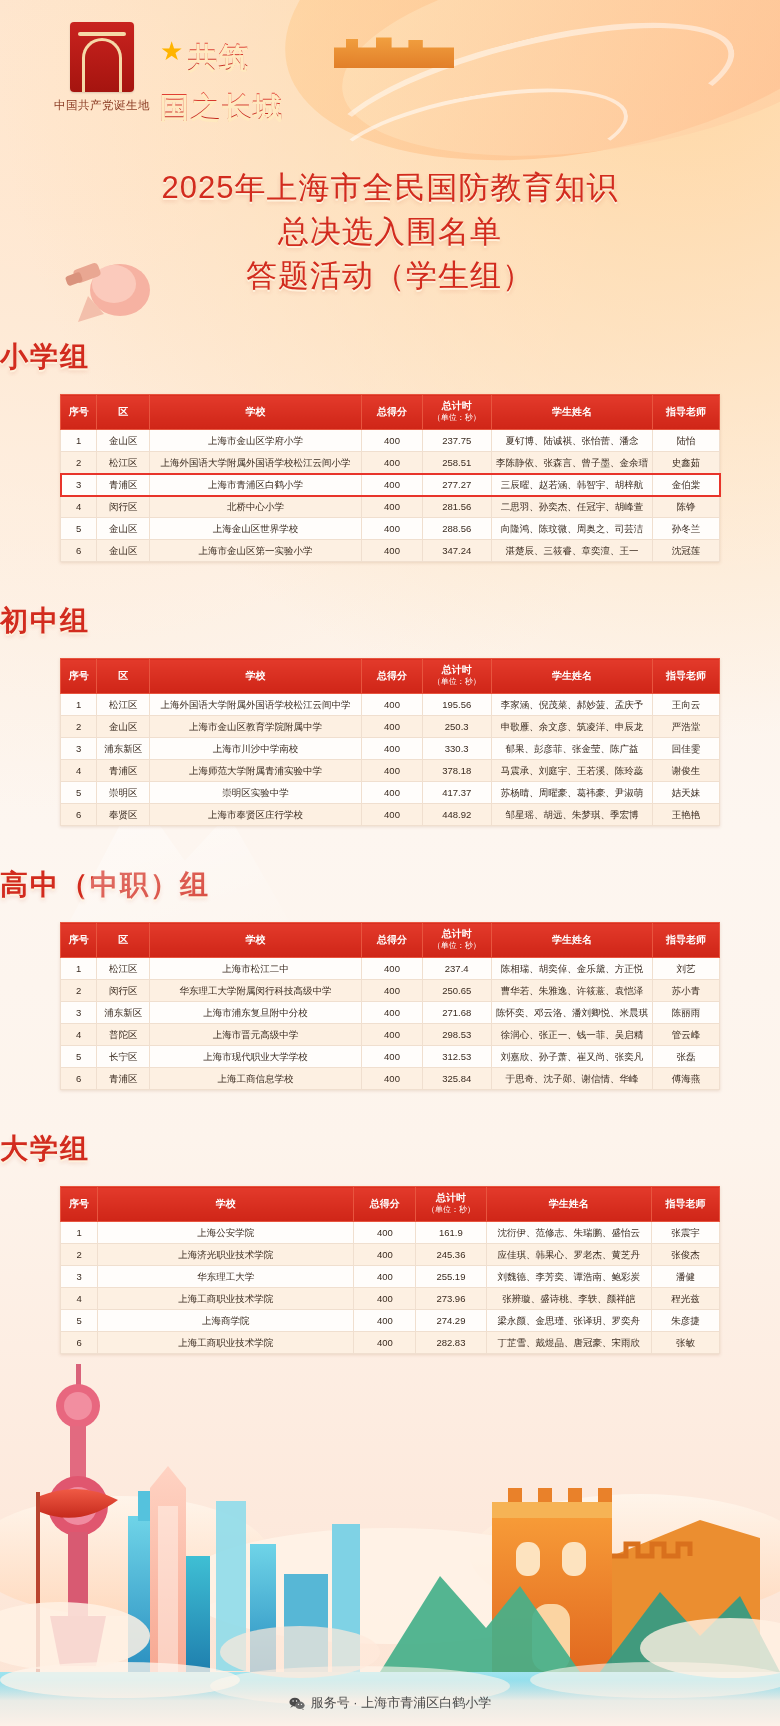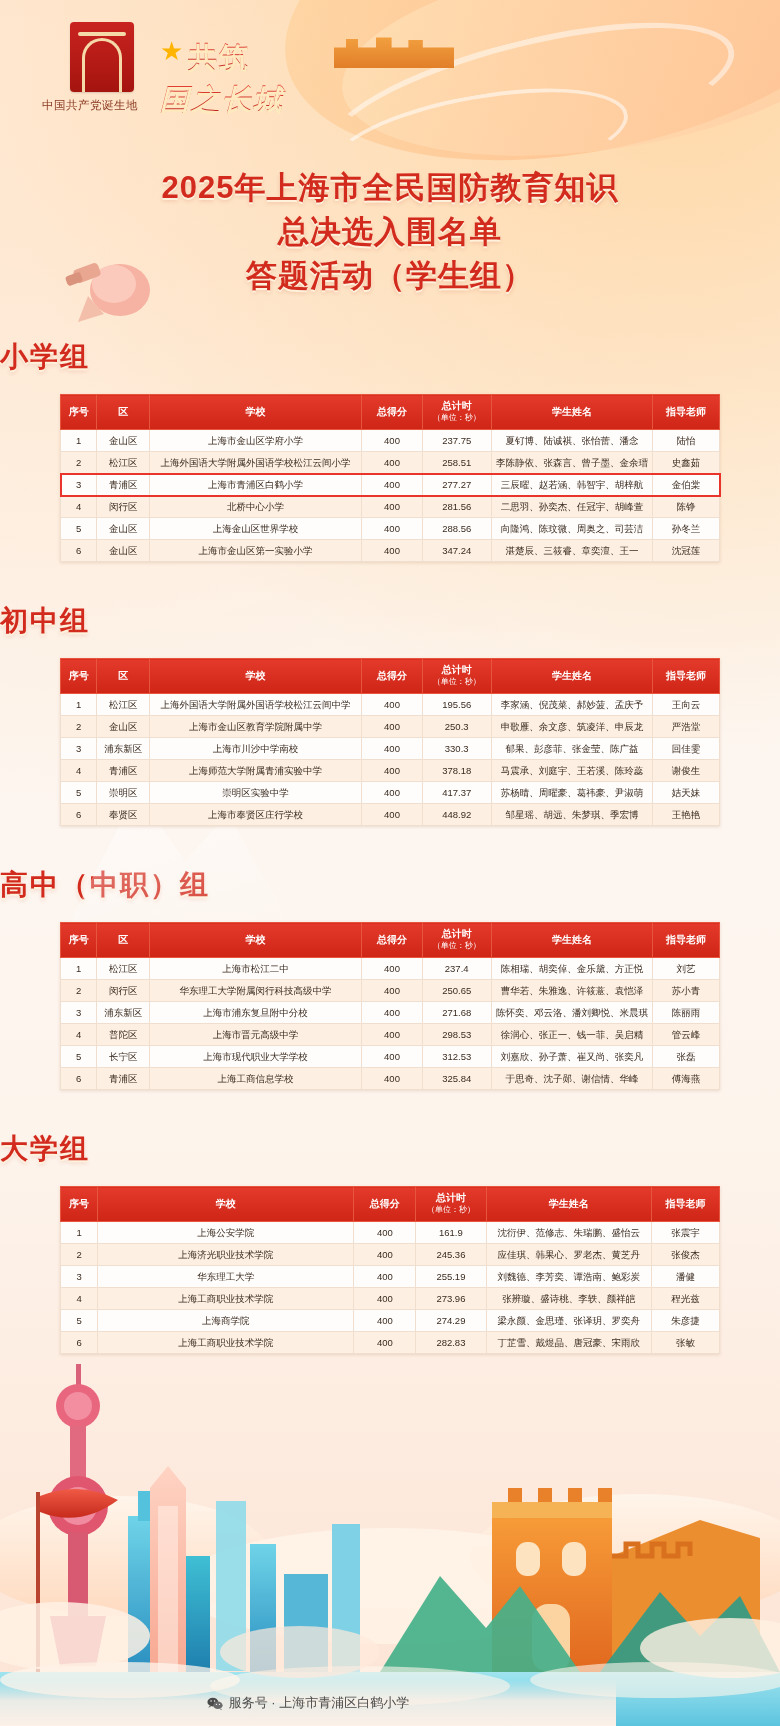--- a/index.html
+++ b/index.html
@@ -90,21 +90,21 @@
   
   .header {
     position: relative;
     padding-top: 24px;
     height: 140px;
   }
   .logo-left {
     position: absolute;
     left: 42px; top: 22px;
     width: 120px;
-    text-align: left;
+    text-align: center;
   }
   .logo-mark {
     width: 64px; height: 70px;
     margin: 0 auto;
     background: linear-gradient(180deg,#c9231f,#a5140f);
     border-radius: 4px;
     position: relative;
     box-shadow: 0 1px 2px rgba(0,0,0,.15);
   }
   .logo-mark::before {
@@ -146,26 +146,25 @@
     font-size: 29px;
     margin-left: 28px;
     background: linear-gradient(180deg,#e8463a,#b71c12);
     -webkit-background-clip: text;
     background-clip: text;
     color: transparent;
     margin-top: 8px;
   }
   .brand-line2 {
     font-size: 29px;
-    margin-top: 2px;
+    margin-top: 10px;
     background: linear-gradient(180deg,#e8463a,#b71c12);
     -webkit-background-clip: text;
     background-clip: text;
     color: transparent;
-    font-style: italic;
   }
   .brand-star {
     position: absolute;
     left: 0; top: 6px;
     color: #ffb400;
     font-size: 26px;
   }
   .wall-deco {
     position: absolute;
     right: 6px; top: 4px;
@@ -175,21 +174,21 @@
     opacity: .95;
   }
 
   
   .title-block {
     text-align: center;
     margin-top: 26px;
   }
   .title-line {
     font-size: 31px;
-    font-weight: bold;
+    font-weight: normal;
     color: #d22b1e;
     letter-spacing: 1px;
     line-height: 44px;
     text-shadow: 0 2px 0 #fff2dd, 0 3px 4px rgba(180,50,20,.18);
   }
 
   
   .group-heading {
     font-size: 28px;
     font-weight: bold;
@@ -257,21 +256,21 @@
   
   .skyline {
     position: absolute;
     left: 0; bottom: 0;
     width: 780px; height: 470px;
     pointer-events: none;
   }
   .footer-bar {
     position: absolute;
     left: 0; bottom: 0;
-    width: 616px;
+    width: 780px;
     height: 46px;
     display: flex;
     align-items: center;
     justify-content: center;
     gap: 6px;
     color: #4b4b4b;
     font-size: 13px;
     background: linear-gradient(180deg, rgba(253,240,230,0) 0%, rgba(253,240,230,.85) 45%, #fdf1e8 100%);
   }
   .wechat-icon {

